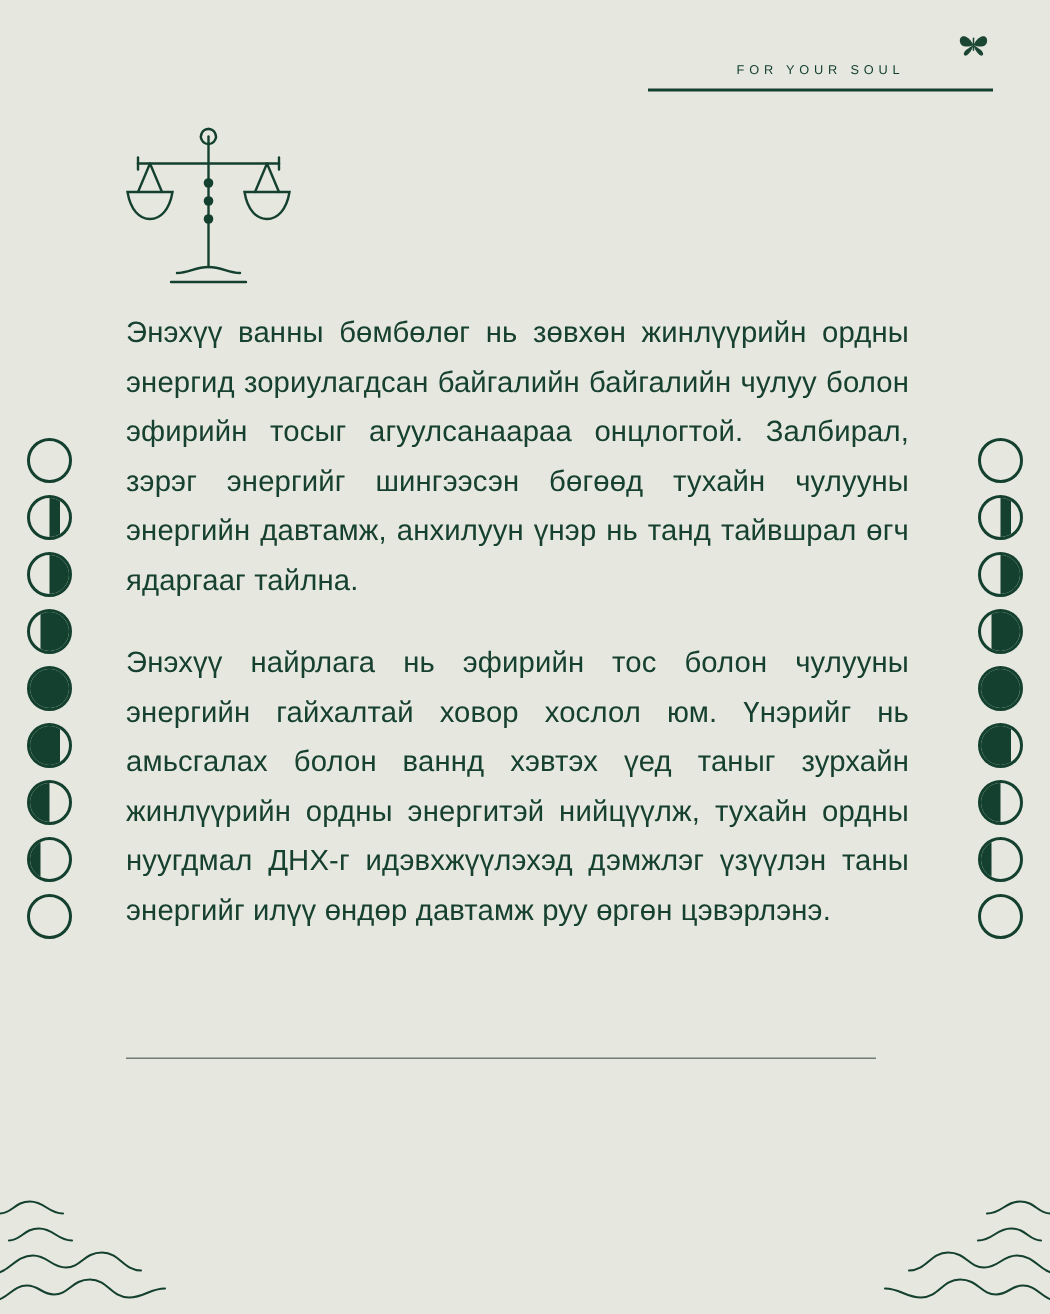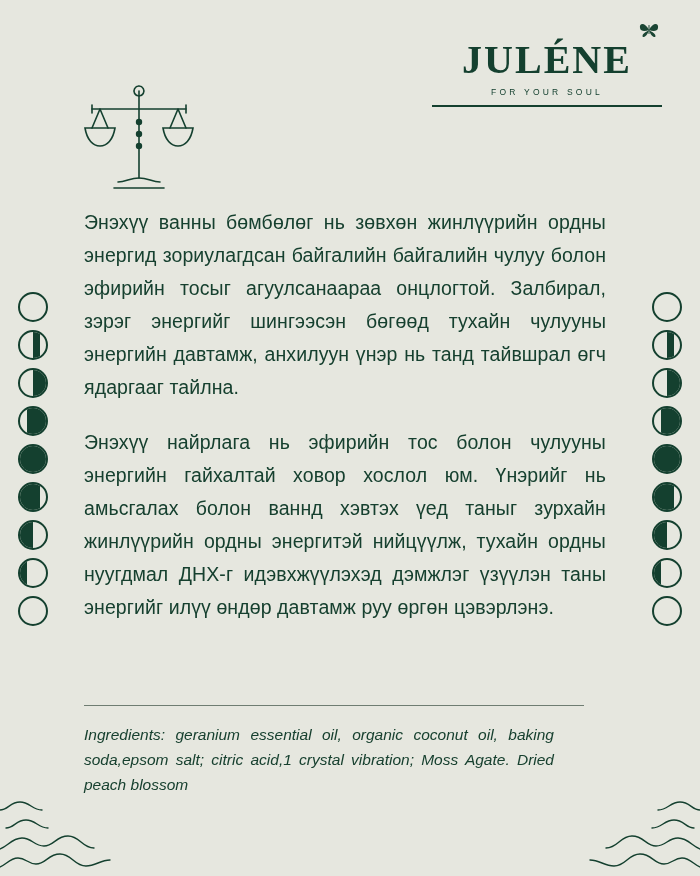--- a/index.html
+++ b/index.html
@@ -167,21 +167,20 @@
       <svg width="22" height="16" viewBox="0 0 22 16" aria-hidden="true">
         <g fill="#1b4634">
           <path d="M11 8 C7 0 1 1 2 6 C2.6 9.6 7 9.6 11 8 Z"></path>
           <path d="M11 8 C15 0 21 1 20 6 C19.4 9.6 15 9.6 11 8 Z"></path>
           <path d="M11 8 C8 10 4 12 4.6 14.4 C5.3 16.6 9.5 13.6 11 8 Z"></path>
           <path d="M11 8 C14 10 18 12 17.4 14.4 C16.7 16.6 12.5 13.6 11 8 Z"></path>
           <rect x="10.5" y="3" width="1" height="9" rx="0.5"></rect>
         </g>
       </svg>
     </div>
-    <div class="brand-name">JULÉNE</div>
     <div class="brand-tag">FOR YOUR SOUL</div>
     <div class="brand-rule"></div>
   </div>
 
   <div class="scales">
     <svg width="122" height="122" viewBox="0 0 122 122" aria-hidden="true">
       <g fill="none" stroke="#14402f" stroke-width="1.6" stroke-linecap="round">
 
         <path d="M61 8 a5 5 0 1 1 -0.1 0"></path>
 
@@ -209,21 +208,20 @@
     </svg>
   </div>
 
 
   <div class="body-block">
     <p class="para">Энэхүү ванны бөмбөлөг нь зөвхөн жинлүүрийн ордны энергид зориулагдсан байгалийн байгалийн чулуу болон эфирийн тосыг агуулсанаараа онцлогтой.  Залбирал, зэрэг энергийг шингээсэн бөгөөд тухайн чулууны энергийн давтамж, анхилуун үнэр нь танд тайвшрал өгч ядаргааг тайлна.</p>
     <p class="para">Энэхүү найрлага нь эфирийн тос болон чулууны энергийн гайхалтай ховор хослол юм. Үнэрийг нь амьсгалах болон ваннд хэвтэх үед таныг зурхайн жинлүүрийн ордны энергитэй нийцүүлж, тухайн ордны нуугдмал ДНХ-г идэвхжүүлэхэд дэмжлэг үзүүлэн таны энергийг илүү өндөр давтамж руу өргөн цэвэрлэнэ.</p>
   </div>
 
   <div class="ing-rule"></div>
-  <div class="ingredients">Ingredients: geranium essential oil, organic coconut oil, baking soda,epsom salt; citric acid,1 crystal vibration; Moss Agate. Dried peach blossom</div>
 
   <div class="moons left">
     <div class="moon">
         <span class="fill" style="left:50%;width:0"></span>
       </div>
     <div class="moon">
         <span class="fill" style="left:50%;width:25%"></span>
       </div>
     <div class="moon">
         <span class="fill" style="left:50%;width:50%"></span>

